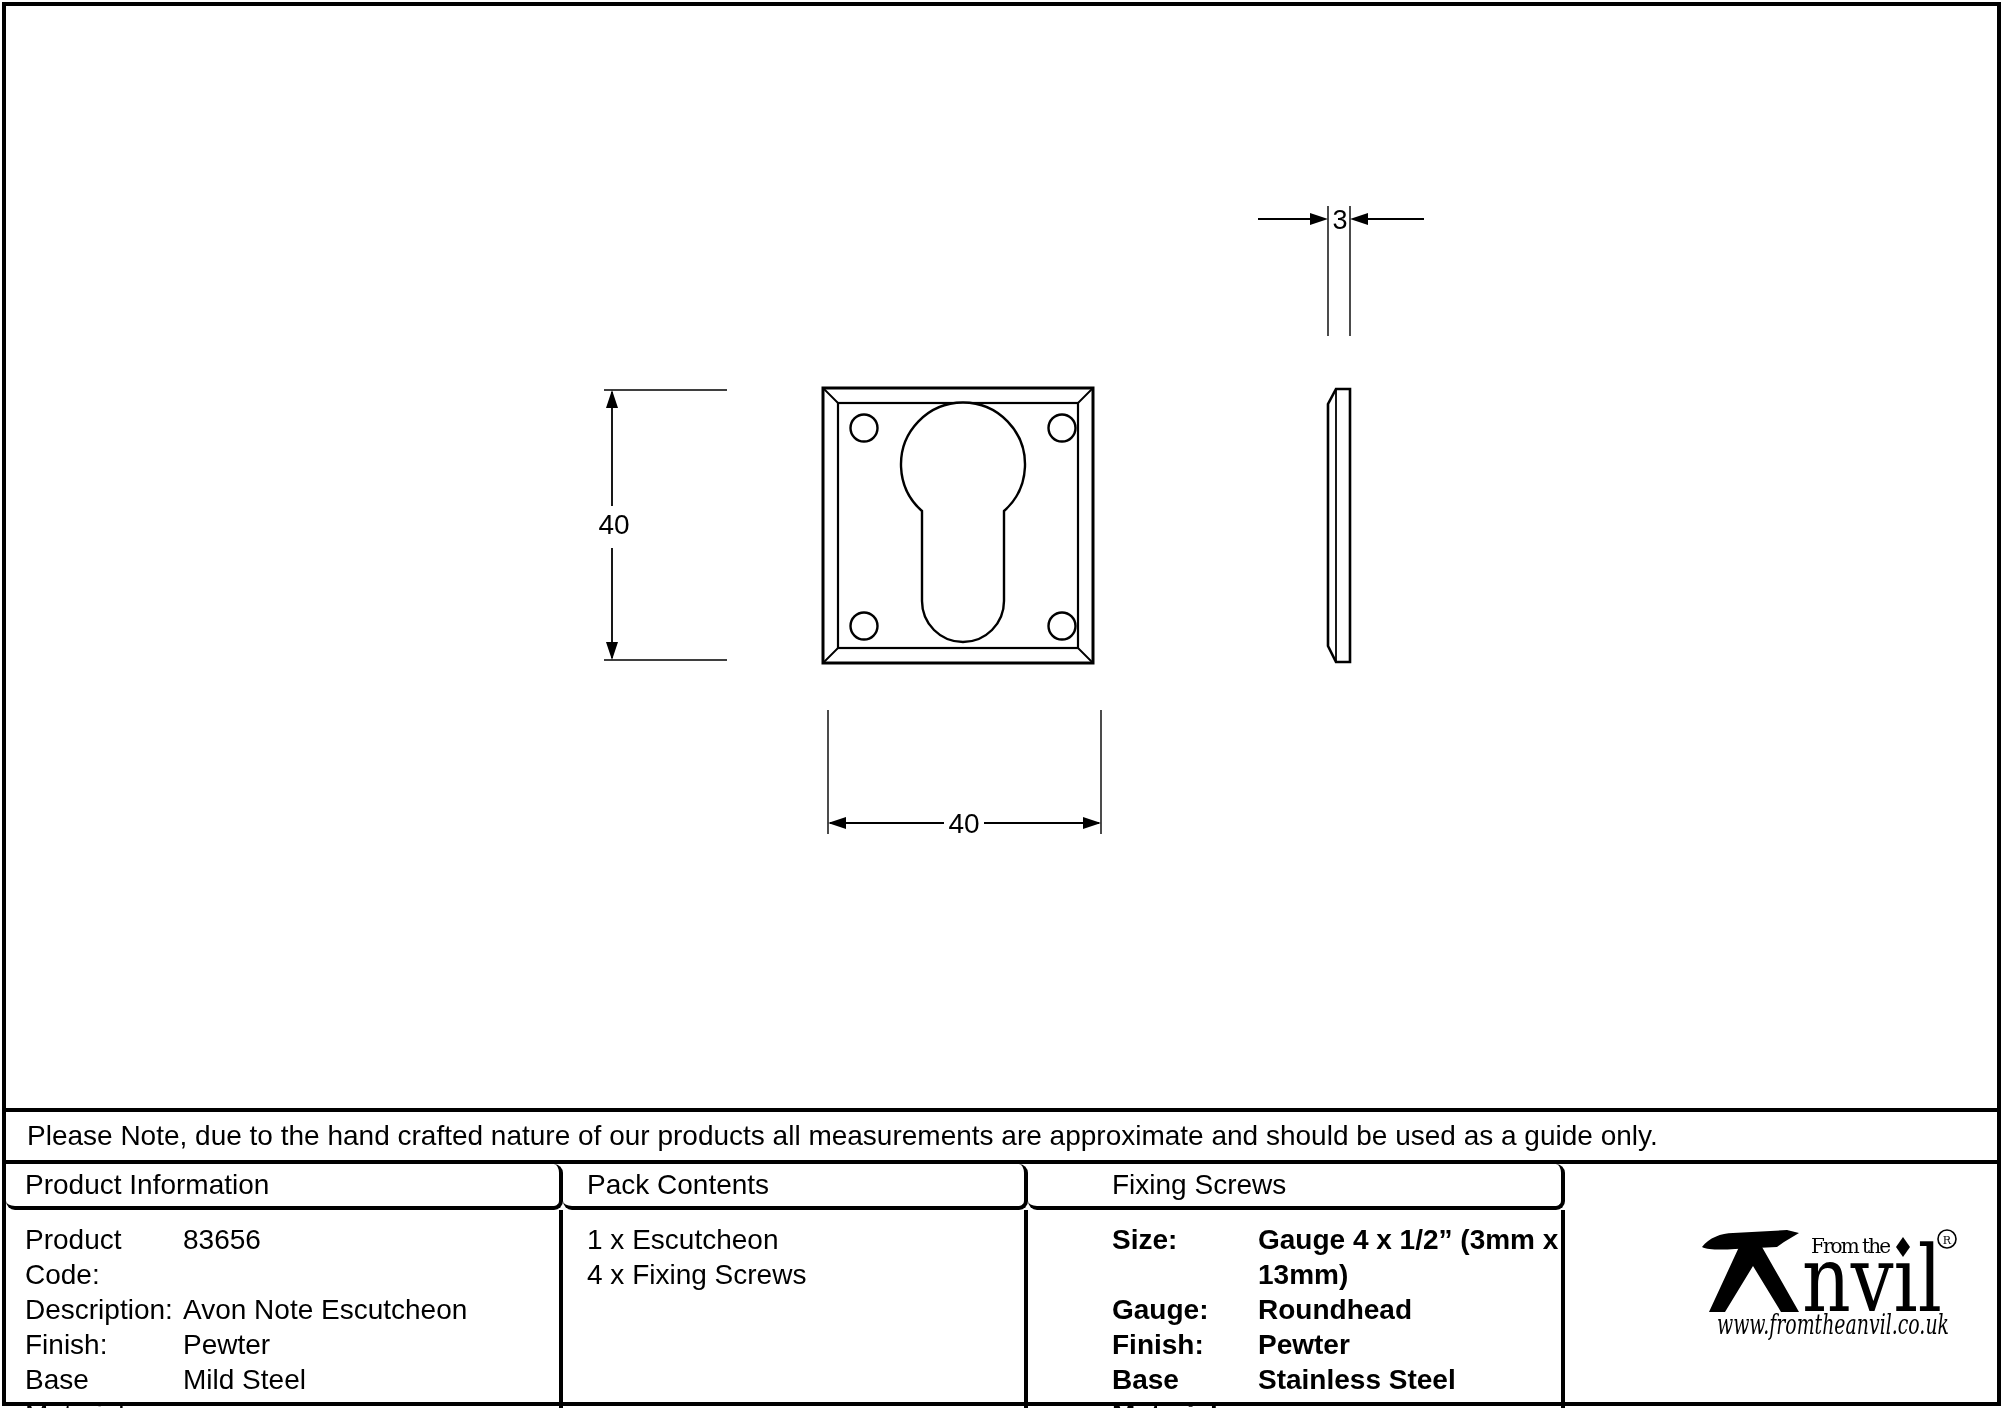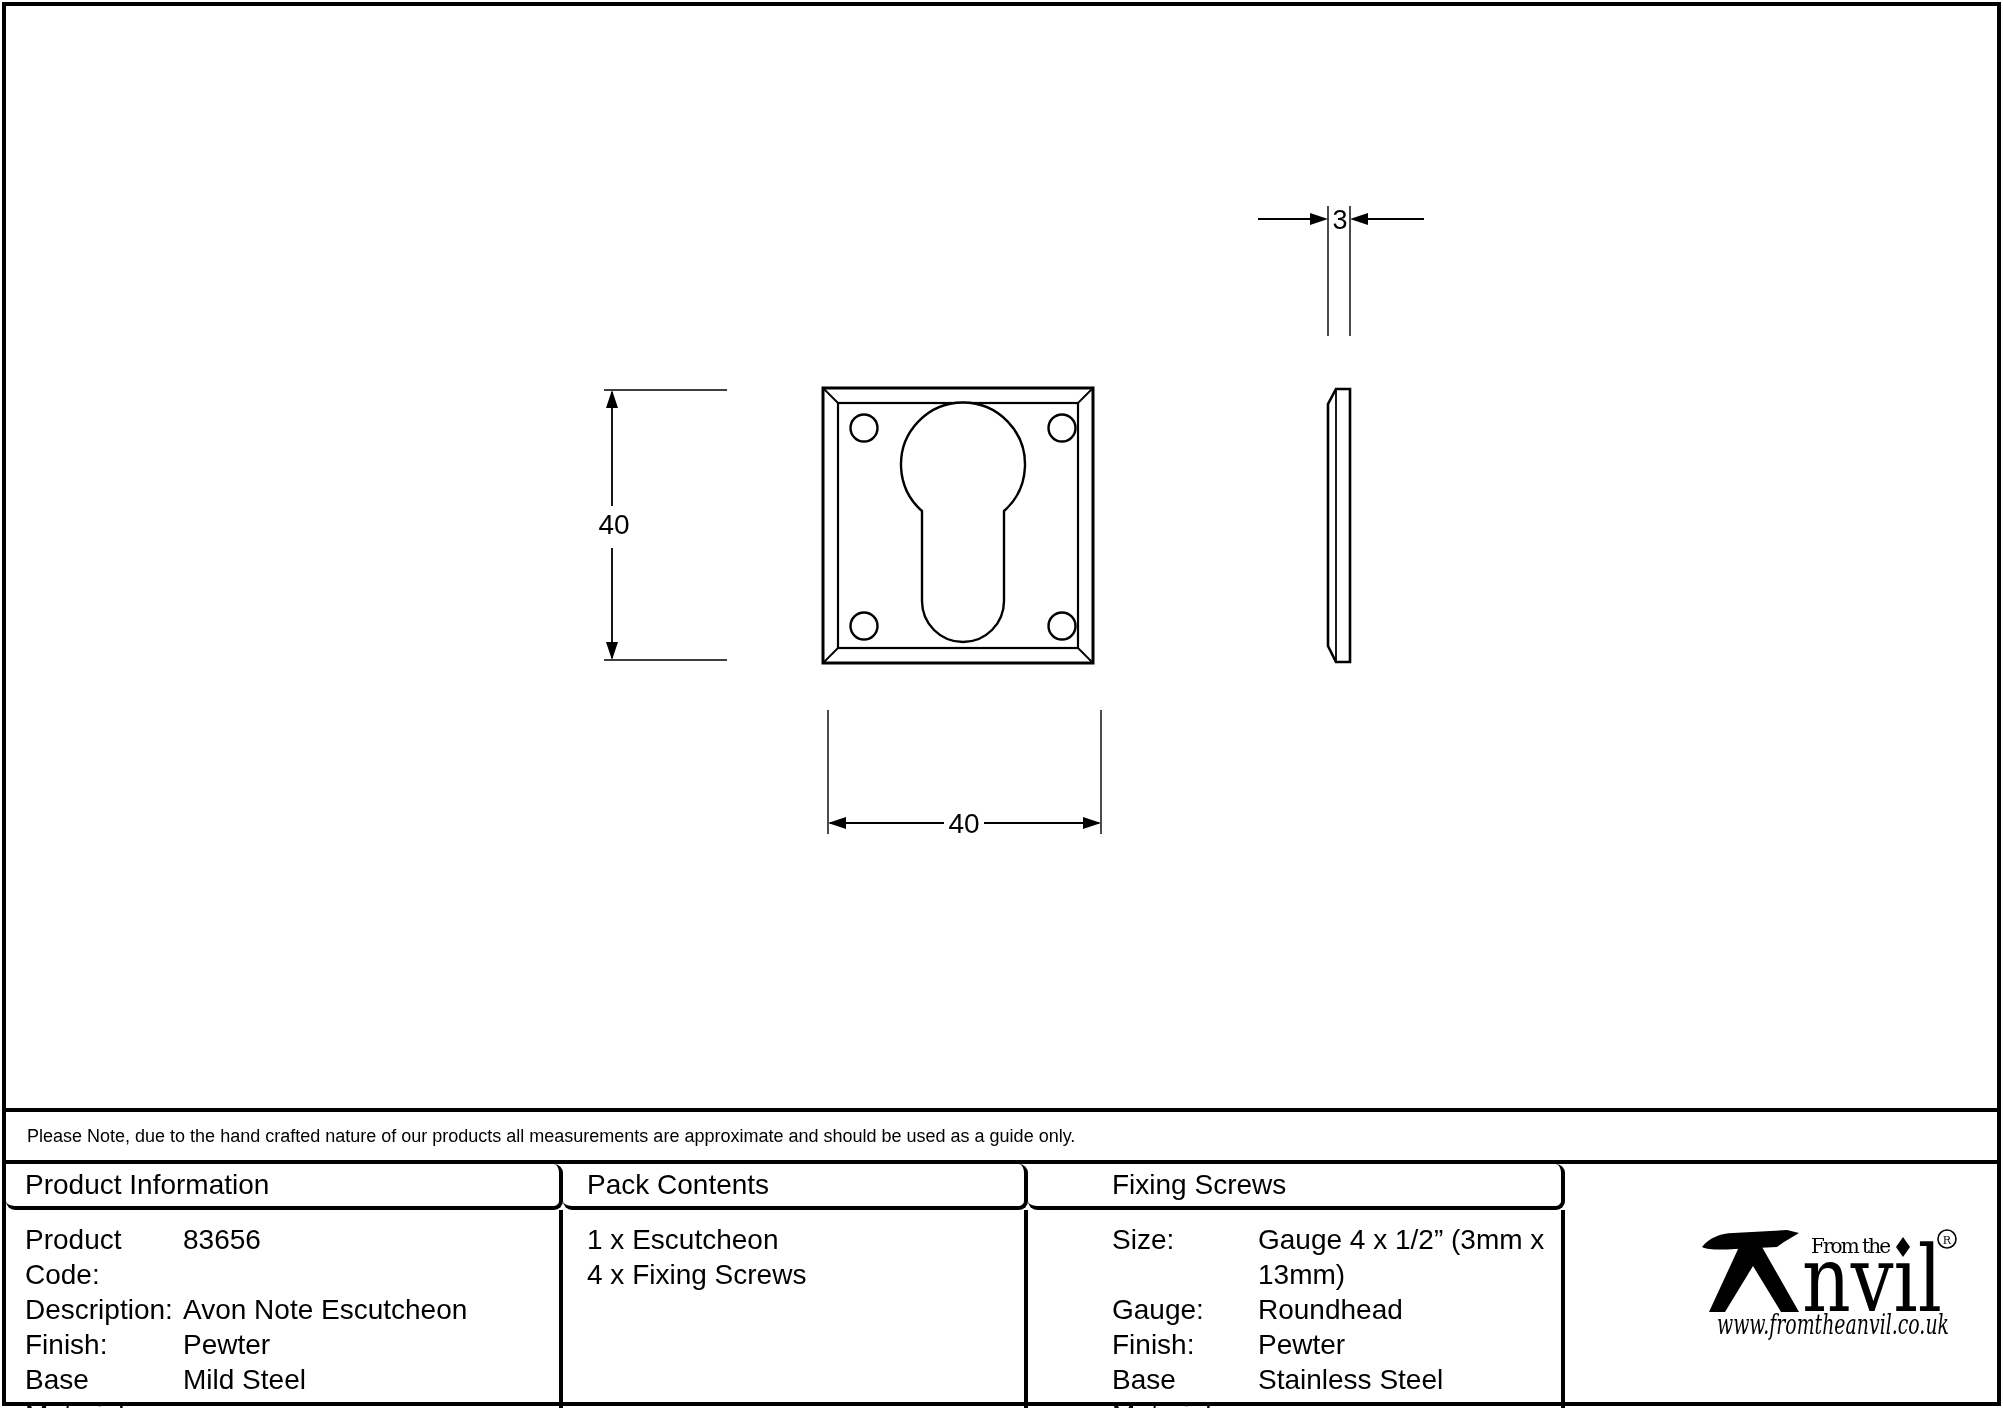--- a/index.html
+++ b/index.html
@@ -12,21 +12,21 @@
   .page-border { position:absolute; inset:2px; border:4px solid #000; pointer-events:none; }
   svg text { font-family:"Liberation Sans", sans-serif; }
 
   .drawing { position:absolute; left:0; top:0; }
 
   .note-bar {
     position:absolute; left:6px; right:6px; top:1108px; height:56px;
     border-top:4px solid #000; border-bottom:4px solid #000;
     box-sizing:border-box;
     display:flex; align-items:center;
-    padding-left:21px; font-size:18px;
+    padding-left:21px; font-size:28px;
   }
 
   .spec-table {
     position:absolute; left:6px; right:6px; top:1164px; bottom:6px;
     display:grid;
     grid-template-columns:557px 465px 537px 1fr;
     grid-template-rows:46px 1fr;
     font-size:28px;
   }
   .cell { box-sizing:border-box; }
@@ -34,21 +34,21 @@
   .th {
     border-bottom:4px solid #000;
     display:flex; align-items:center;border-radius:9px;
   }
   .td { padding-top:12px; }
   .row { display:grid; line-height:35px; }
   .c1 { padding-left:19px; }
   .c2 { padding-left:24px; }
   .c3 { padding-left:84px; }
   .col1-rows .row { grid-template-columns:158px auto; }
-  .col3-rows .row { grid-template-columns:146px auto; }
+  .col3-rows .row { grid-template-columns:146px auto;font-weight:bold; }
   .items div { line-height:35px; }
 
   .logo-cell { grid-column:4; grid-row:1 / 3; position:relative; }
   .logo { position:absolute; left:130px; top:61px; overflow:visible; }
   .logo text { font-family:"DejaVu Serif", serif; }
 </style>
 </head>
 <body>
 
 <div class="page">

